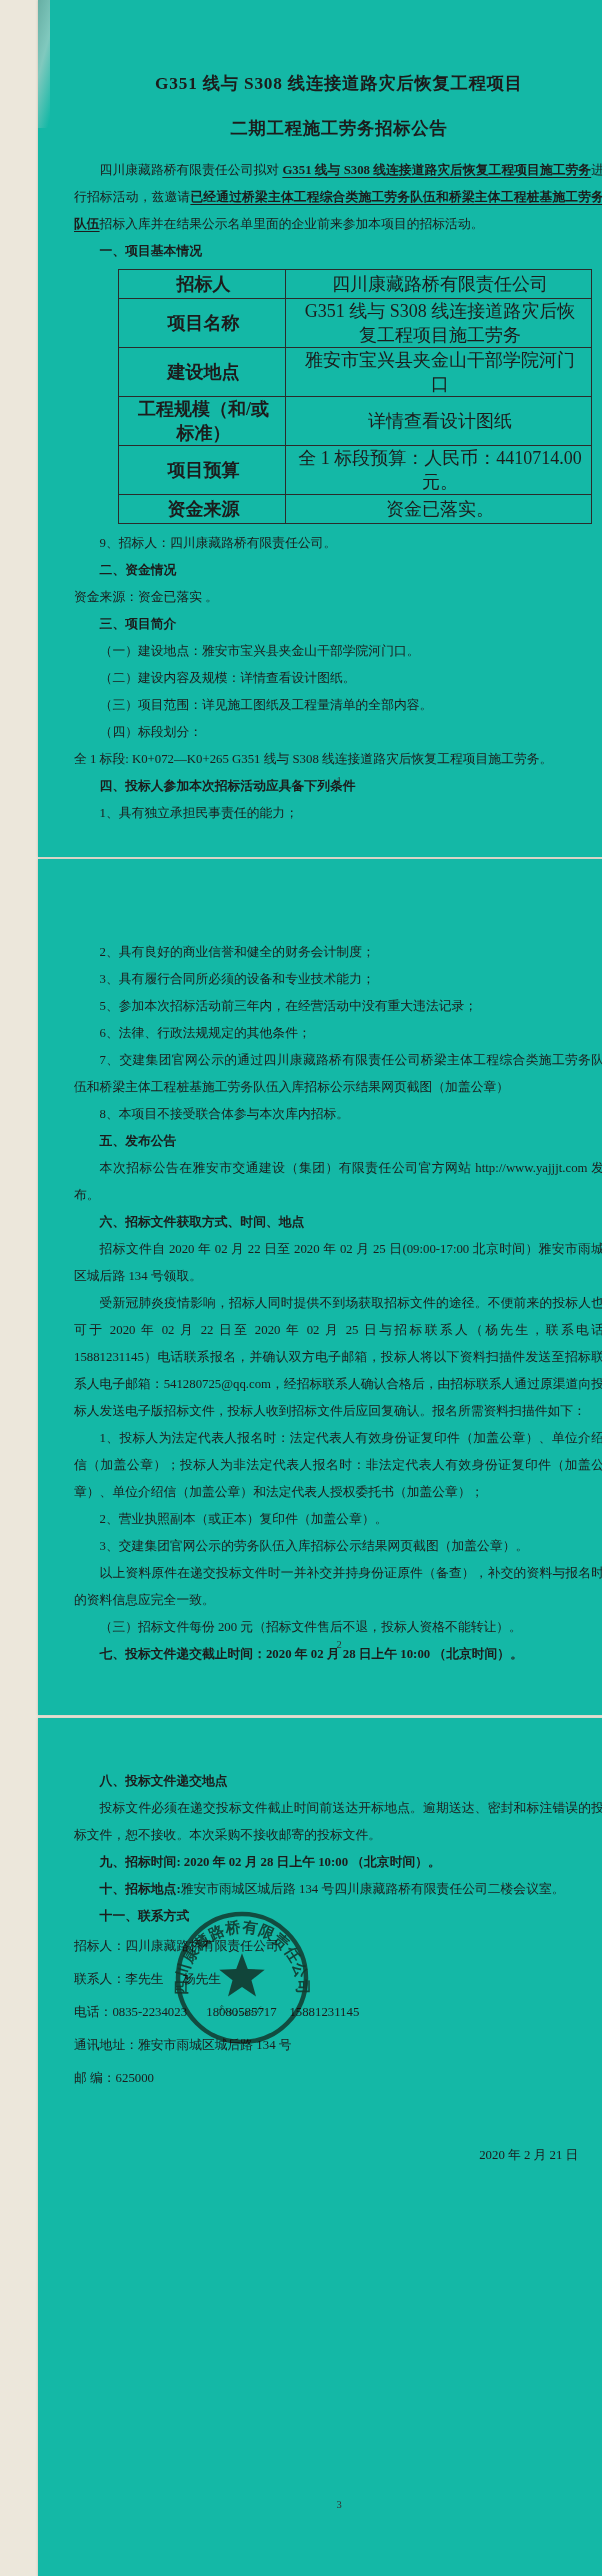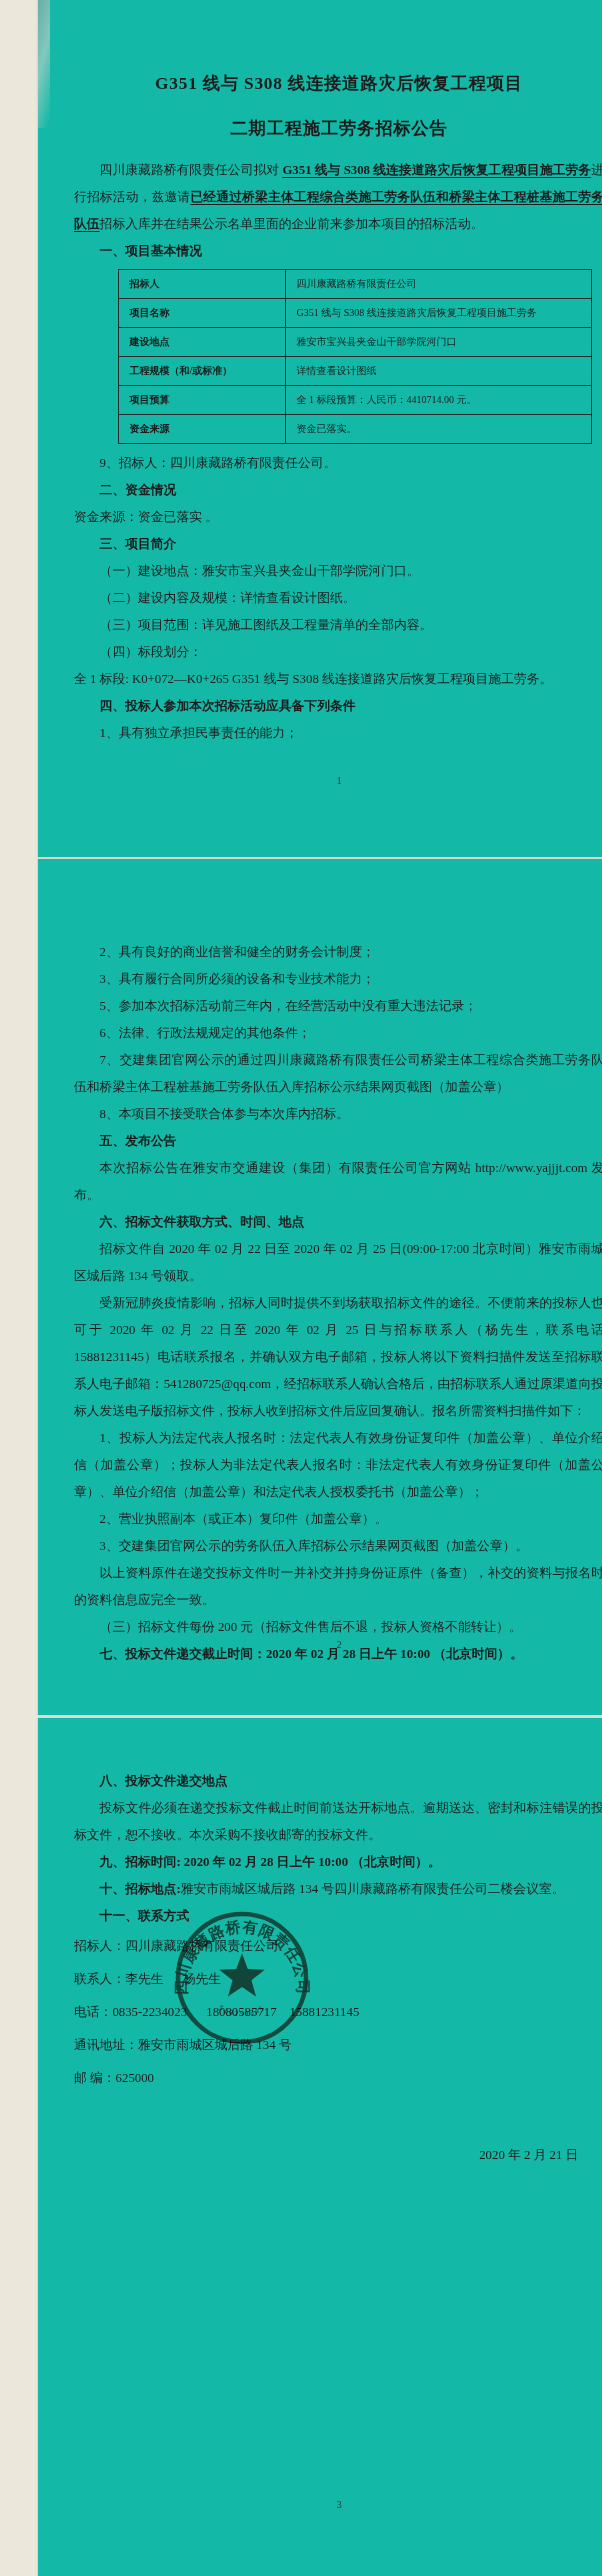--- a/index.html
+++ b/index.html
@@ -35,22 +35,22 @@
     margin:0;font-size:12.8px;line-height:27px;text-align:justify;
   }
   .indent{text-indent:2em;}
   .h{font-weight:bold;text-indent:2em;}
   .u-bold{font-weight:bold;text-decoration:underline;text-underline-offset:3px;}
   .info-table{
     border-collapse:collapse;margin:4.5px 0 6px 44px;width:474px;
     table-layout:fixed;
   }
   .info-table td{
-    border:0.8px solid #2b2b2b;height:28px;font-size:10px;
-    padding:0 7.5px 0 10.5px;vertical-align:middle;
+    border:0.8px solid #2b2b2b;height:28px;font-size:18px;
+    padding:0 7.5px 0 10.5px;vertical-align:middle;text-align:center;
   }
   .info-table td.lbl{width:148px;font-weight:bold;}
   .bold-label{font-weight:bold;}
   .prewrap{white-space:pre-wrap;}
   .page-no{
     position:absolute;left:0;width:100%;text-align:center;
     font-size:10.5px;color:#333;
   }
   .page1 .page-no{top:775px;}
   .page2 .page-no{top:780px;}

